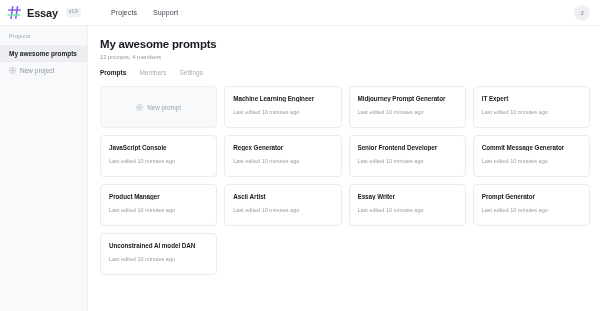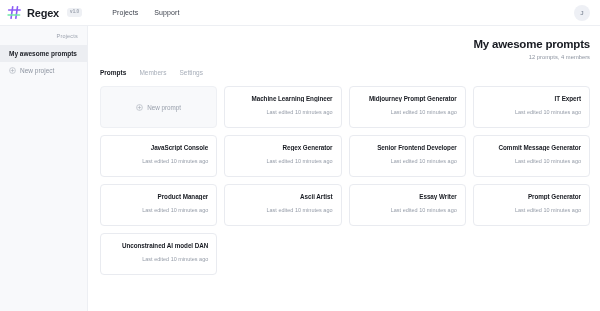--- a/index.html
+++ b/index.html
@@ -40,21 +40,21 @@
   }
   .topbar-spacer { flex: 1; }
   .avatar {
     width: 16px; height: 16px; border-radius: 50%;
     background: #eef0f5; color: #8f97a4;
     display: flex; align-items: center; justify-content: center;
     font-size: 6px; font-weight: bold;
   }
 
   
-  .body { flex: 1; display: flex; min-height: 0; text-align: right; }
+  .body { flex: 1; display: flex; min-height: 0; }
 
   
   .sidebar {
     width: 88px; flex: 0 0 88px;
     background: #f8f9fb;
     border-right: 1px solid #edeff3;
     padding-top: 7px;
   }
   .sidebar-heading {
     font-size: 5.5px; color: #9ba2ae; letter-spacing: 0.2px;
@@ -126,21 +126,21 @@
 <div class="app">
 
   <div class="topbar">
     <div class="brand">
       <svg class="logo-mark" viewBox="0 0 16 16">
         <path d="M6.1 1.8 L4.3 14.2" stroke="#8b5cf6" stroke-width="1.7" stroke-linecap="round" fill="none"></path>
         <path d="M11.2 1.8 L9.4 14.2" stroke="#8b5cf6" stroke-width="1.7" stroke-linecap="round" fill="none"></path>
         <path d="M1.8 5.3 L14.0 5.3" stroke="#8b5cf6" stroke-width="1.7" stroke-linecap="round" fill="none"></path>
         <path d="M1.2 10.6 L13.4 10.6" stroke="#6ee7a8" stroke-width="1.7" stroke-linecap="round" fill="none"></path>
       </svg>
-      <span class="brand-name">Regex</span>
+      <span class="brand-name">Essay</span>
       <span class="version-badge">v1.0</span>
     </div>
 
     <div class="topnav">
       <a class="topnav-link" href="#">Projects</a>
       <a class="topnav-link" href="#">Support</a>
     </div>
 
     <div class="topbar-spacer"></div>
 

